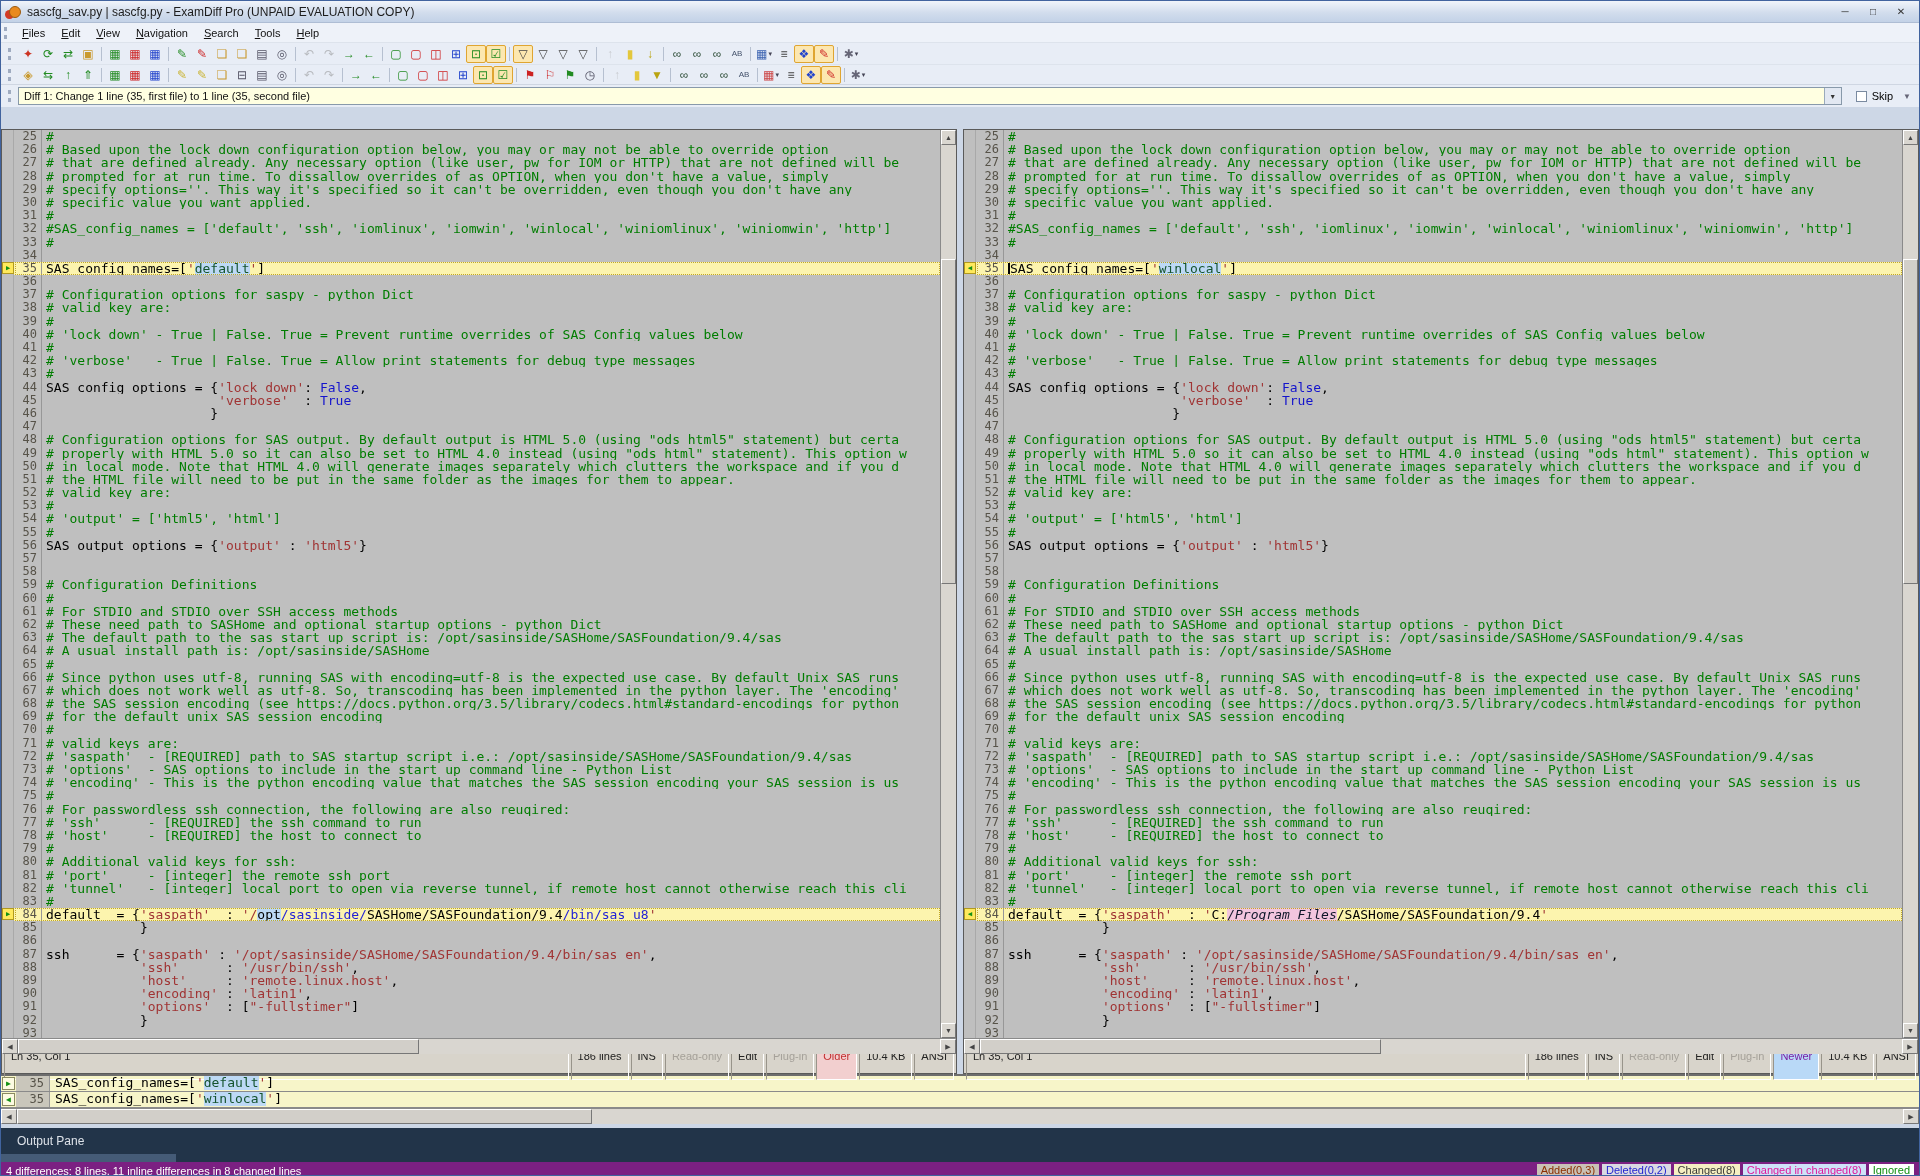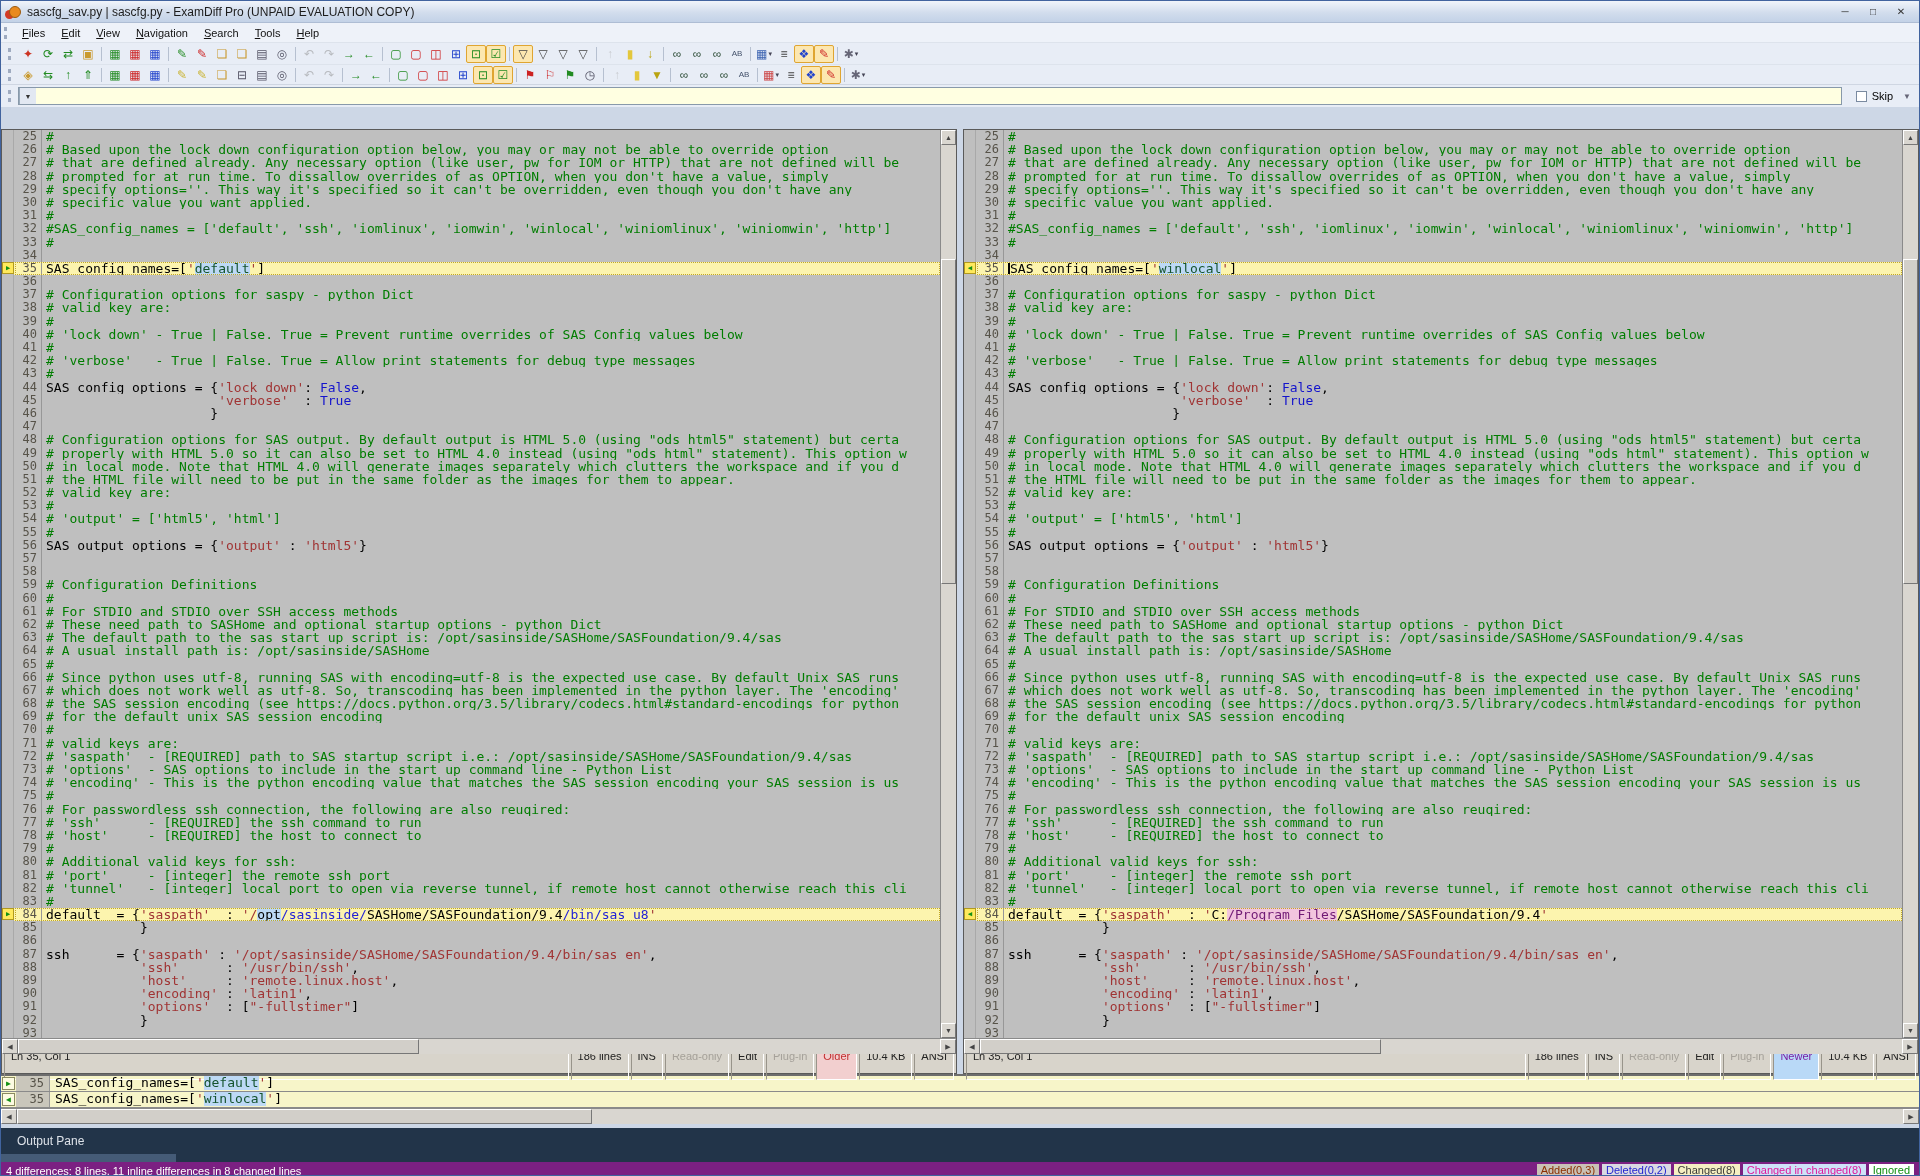--- a/index.html
+++ b/index.html
@@ -76,21 +76,21 @@
   .crow.chg .lnum, .crow.chg .ltext { background:#fcf4ae; }
   .crow.chg::after { content:""; position:absolute; left:13px; right:0; top:0; bottom:0;
     border:1px dotted #c2a827; pointer-events:none; }
   .sg-p { color:#000; }
   .sg-c { color:#007d00; }
   .sg-s { color:#a03434; }
   .sg-k { color:#1414cc; }
   .sg-pk { color:#14532d; background:#bdd9f5; }
   .sg-hb { color:#000; background:#bdd9f5; }
   .sg-bt { color:#2323d6; }
-  .sg-pb { color:#701a75; background:#f2c5de; }
+  .sg-pb { color:#0f172a; background:#f2c5de;font-style:italic; }
   .caret { display:inline-block; width:2px; height:11px; background:#000; vertical-align:-1px; }
   
   .vsb { width:16px; flex:none; background:#d9d6d0; border-left:1px solid #8a8a8a; position:relative; }
   .sbtn { height:15px; width:100%; background:#d9d6d0; border:1px solid; border-color:#fff #777 #777 #fff;
     display:flex; align-items:center; justify-content:center; font-size:7px; color:#444; }
   .sbtn.vbottom { position:absolute; bottom:0; left:0; }
   .vtrack { position:absolute; top:15px; bottom:15px; left:0; right:0; }
   .vthumb { position:absolute; left:0; width:100%; top:13%; height:37%; background:#d2cfc9;
     border:1px solid; border-color:#fff #777 #777 #fff; }
   .vtick { position:absolute; left:2px; right:2px; height:3px; background:#e58f3a; }
@@ -406,20 +406,21 @@
     <span class="tsep"></span>
     <span class="tbtn">
       <span style="color: rgb(102, 102, 119);">✱</span>
       <span class="ddm">▾</span>
     </span>
   </div>
 
 <div id="diffbar">
   <span class="grip"></span>
   <div class="combo">
+    <span class="combo-text">Diff 1: Change 1 line (35, first file) to 1 line (35, second file)</span>
     <span class="combo-btn">▼</span>
   </div>
   <span class="skip">
     <span class="checkbox"></span>
     <span>Skip</span>
   </span>
   <span class="chevron">▼</span>
 </div>
 
 <div id="headers">

